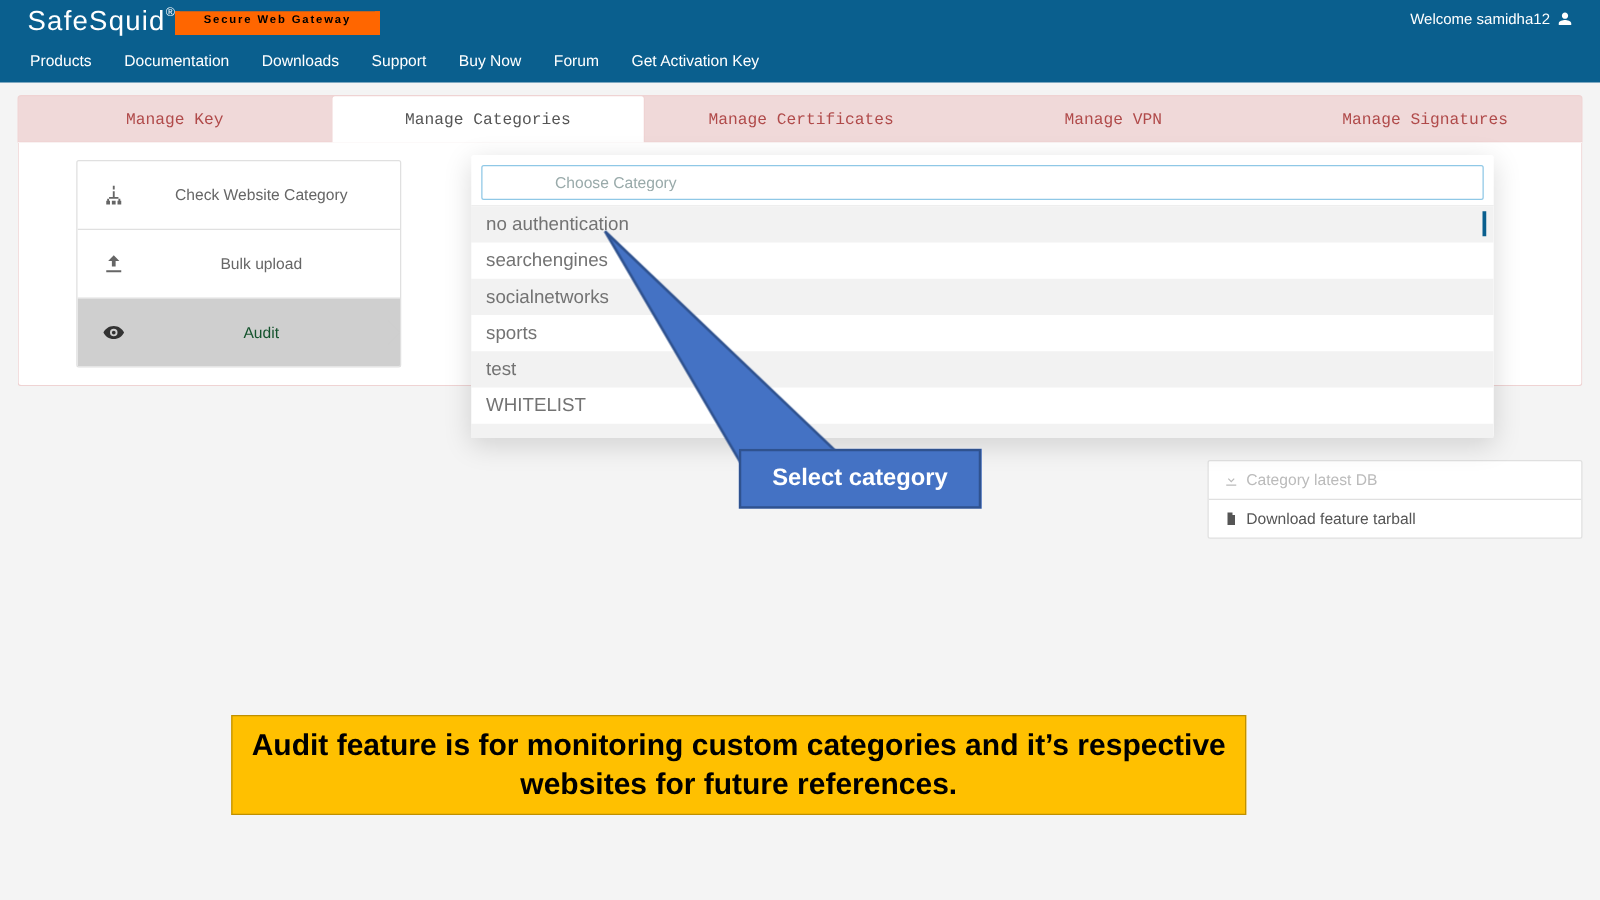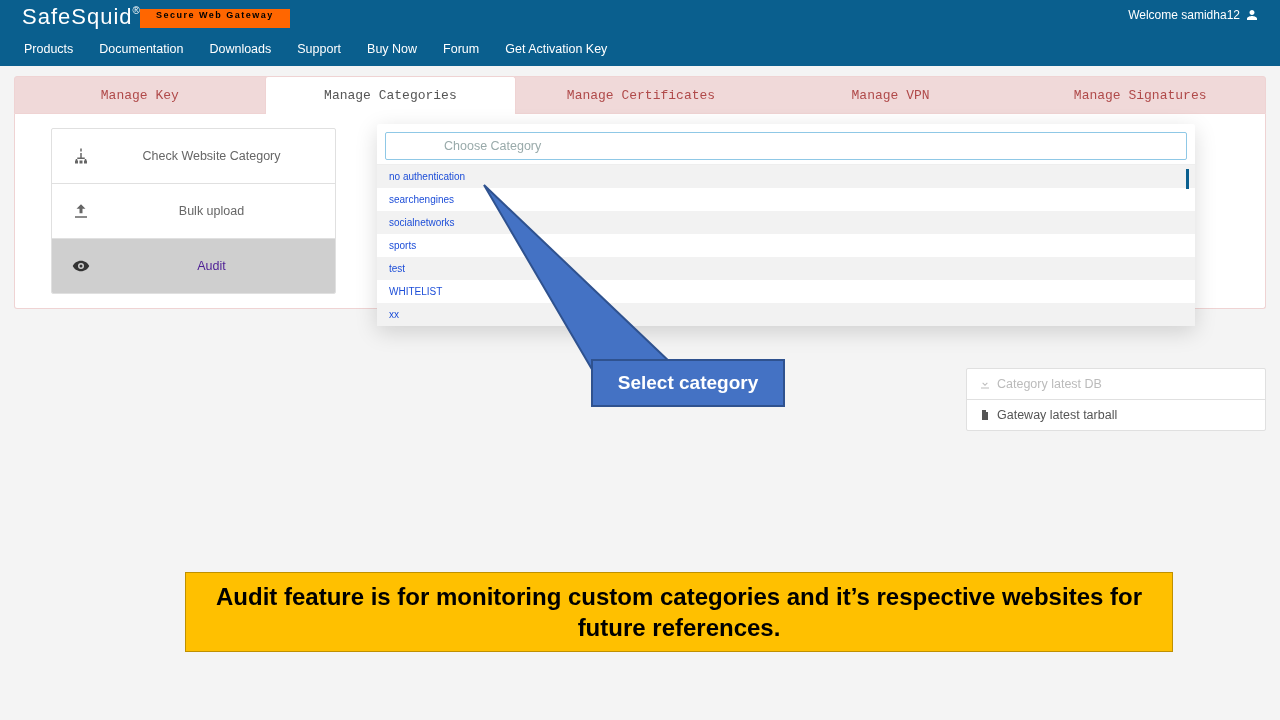--- a/index.html
+++ b/index.html
@@ -36,21 +36,21 @@
     display:flex;flex-direction:row;line-height:1;
   }
   .logo-top{
     font-family:Arial,sans-serif;
     font-size:22px;font-weight:400;letter-spacing:1px;
   }
   .logo-reg{font-size:10px;vertical-align:top;}
   .logo-sub{
     background:#ff6600;color:#000;
     font-size:9px;letter-spacing:1.5px;
-    padding:2px 4px;margin-top:3px;width:150px;text-align:center;
+    padding:2px 4px;margin-top:3px;width:164px;text-align:center;
     border-left:4px solid #ff6600;border-right:4px solid #ff6600;
     font-weight:600;
   }
   .welcome{
     position:absolute;right:22px;top:8px;font-size:12px;display:flex;align-items:center;gap:6px;
   }
   .nav{
     display:flex;gap:26px;padding:14px 2px 10px 2px;
   }
   .nav a{
@@ -85,33 +85,33 @@
   .content{
     background:#fff;border:1px solid #efd3d3;border-top:none;
     border-radius:0 0 3px 3px;
     padding:14px 0 14px 0;
     min-height:190px;
     position:relative;
     display:flex;
   }
   
   .side{
-    width:285px;margin-left:36px;
+    width:260px;margin-left:46px;
     border:1px solid var(--grey-border);border-radius:2px;
     overflow:hidden;
   }
   .side-item{
     display:flex;align-items:center;gap:18px;
     padding:18px 20px;border-bottom:1px solid var(--grey-border);
     color:#666;font-size:12.5px;justify-content:flex-start;
     cursor:pointer;position:relative;
   }
   .side-item:last-child{border-bottom:none;}
   .side-item.active{
-    background:var(--grey-dark);color:#4c1d95;
+    background:var(--grey-dark);color:#14532d;
   }
   .side-item.active::after{
     content:"";position:absolute;right:-10px;top:50%;transform:translateY(-50%);
     border:10px solid transparent;border-left-color:var(--grey-dark);
   }
   .side-item .lbl{flex:1;text-align:center;}
   .s-icon{width:18px;height:18px;fill:#666;}
   .side-item.active .s-icon{fill:#333;}
   
   .panel{
@@ -136,21 +136,21 @@
   }
   .options{
     max-height:186px;overflow-y:auto;
     border-top:1px solid #eee;
     scrollbar-width:thin;
   }
   .options::-webkit-scrollbar{width:12px;}
   .options::-webkit-scrollbar-track{background:#f0f0f0;}
   .options::-webkit-scrollbar-thumb{background:#cfcfcf;}
   .opt{
-    padding:6px 12px;font-size:10px;color:#1d4ed8;cursor:pointer;
+    padding:6px 12px;font-size:15px;color:#737373;cursor:pointer;
   }
   .opt:nth-child(odd){background:#f2f2f2;}
   
   .dl-box{
     position:absolute;top:368px;right:14px;width:300px;
     background:#fff;border:1px solid var(--grey-border);border-radius:2px;
     z-index:1;
   }
   .dl-head{
     padding:8px 12px;color:#bbb;font-size:12.5px;border-bottom:1px solid var(--grey-border);
@@ -164,21 +164,21 @@
     position:absolute;left:591px;top:359px;width:194px;height:48px;
     background:var(--callout);border:2px solid #2f528f;
     display:flex;align-items:center;justify-content:center;
     color:#fff;font-size:19px;font-weight:600;z-index:10;
   }
   .callout-tri{
     position:absolute;left:478px;top:183px;z-index:9;pointer-events:none;
   }
   
   .banner{
-    position:absolute;left:185px;top:572px;width:988px;
+    position:absolute;left:185px;top:572px;width:812px;
     background:var(--gold);border:1px solid #bf9000;
     color:#000;font-size:24px;font-weight:700;text-align:center;
     padding:8px 12px;line-height:1.3;z-index:2;
   }
 </style>
 </head>
 <body>
 
 <div class="topbar">
   <div class="logo">
@@ -260,21 +260,21 @@
   <div class="dl-head">
     <svg width="12" height="12" viewBox="0 0 24 24" fill="#bbb">
         <path d="M12 3v10l4-4 1.4 1.4L12 16 6.6 10.4 8 9l4 4V3h0zM4 19h16v2H4z"></path>
       </svg>
     <span>Category latest DB</span>
   </div>
   <div class="dl-row">
     <svg width="12" height="12" viewBox="0 0 24 24" fill="#555">
         <path d="M6 2h8l4 4v16H6V2zm8 0v4h4"></path>
       </svg>
-    <span>Gateway latest tarball</span>
+    <span>Download feature tarball</span>
   </div>
 </div>
 
 <svg class="callout-tri" width="210" height="200">
   <polygon points="6,2 195,182 122,200" fill="#4472c4" stroke="#2f528f" stroke-width="2"></polygon>
 </svg>
 <div class="callout">
   <span>Select category</span>
 </div>
 

